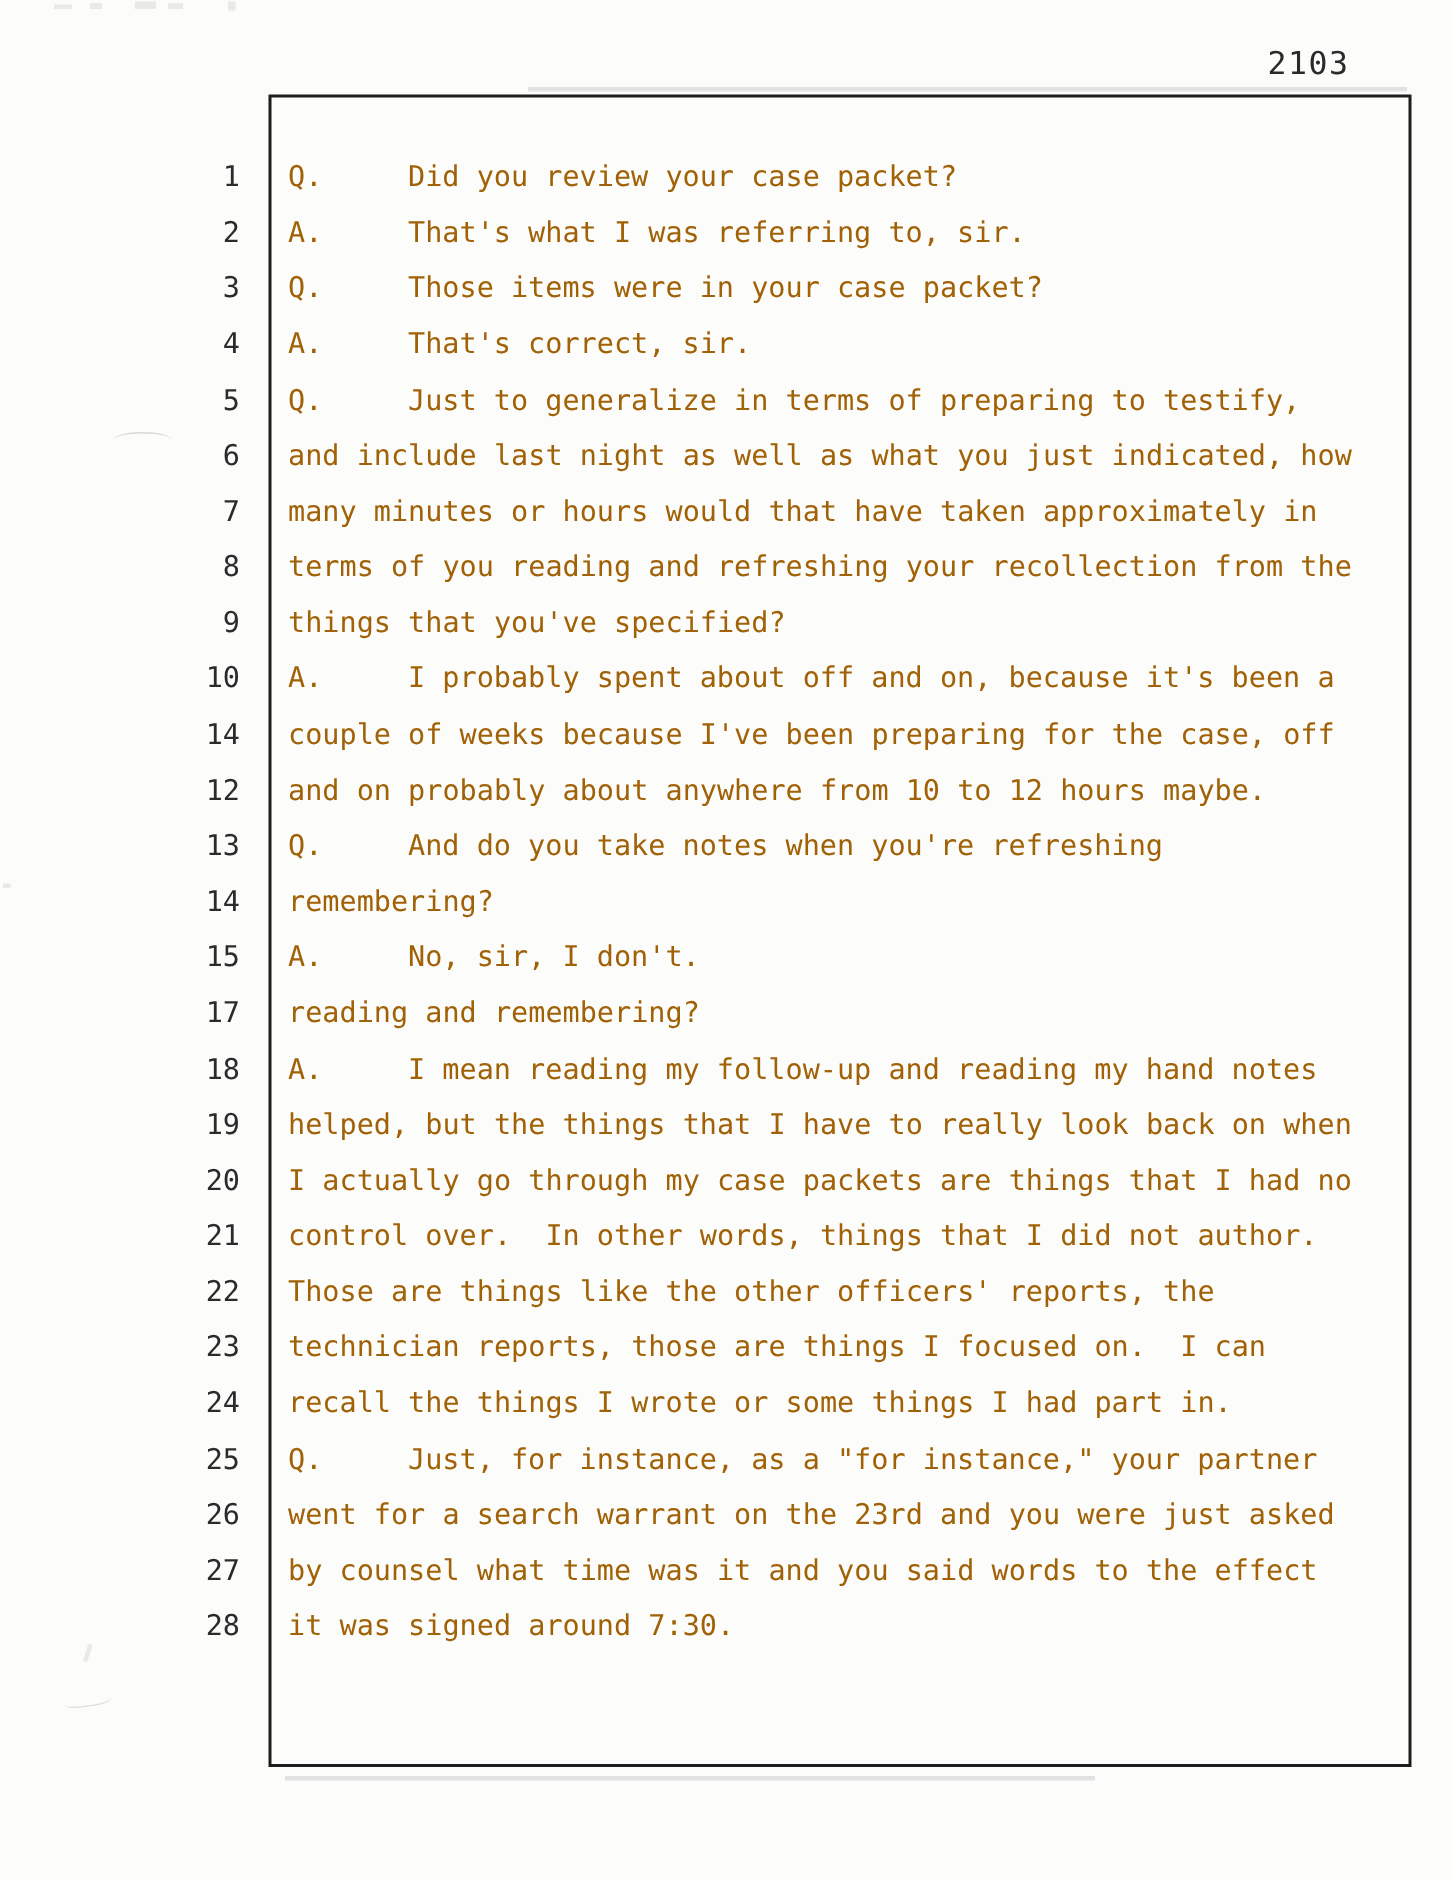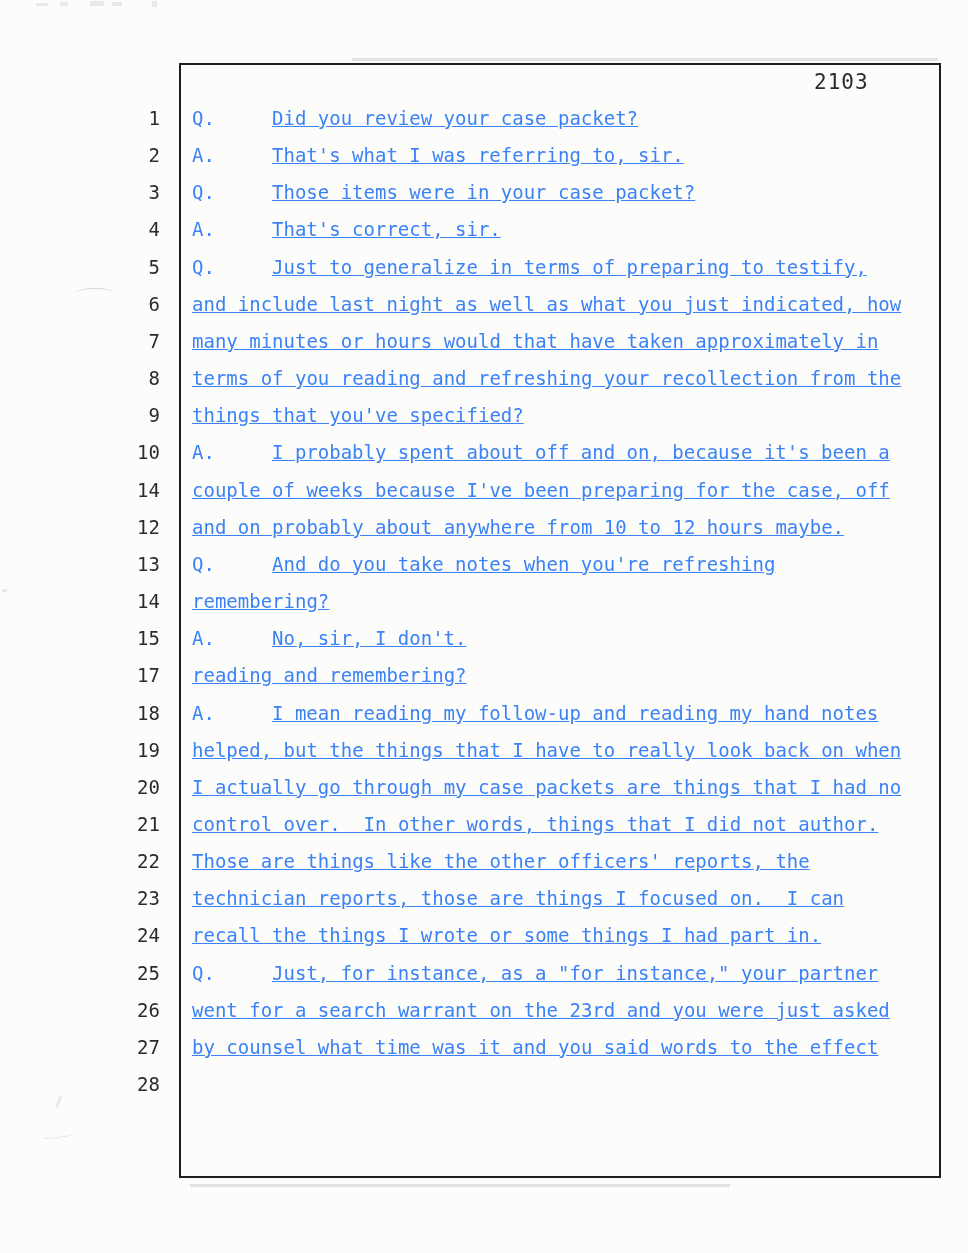--- a/index.html
+++ b/index.html
@@ -11,26 +11,25 @@
     position: relative;
     width: 968px;
     height: 1253px;
     background: #fcfcfb;
     font-family: "DejaVu Sans Mono", monospace;
     color: #262626;
     overflow: hidden;
   }
   .page-number {
     position: absolute;
-    left: 814px;
+    left: 845px;
     top: 30px;
     font-size: 21px;
     letter-spacing: 1px;
     color: #2b2b2b;
-    margin-top: 40px;
   }
   .transcript-box {
     position: absolute;
     left: 179px;
     top: 63px;
     width: 762px;
     height: 1115px;
     border: 2px solid #1d1d1d;
     box-sizing: border-box;
     background: transparent;
@@ -50,22 +49,21 @@
   .lineno {
     flex: none;
     width: 60px;
     text-align: right;
     color: #2b2b2b;
   }
   .linetext {
     flex: none;
     margin-left: 32px;
     white-space: pre;
-    color: #3b82f6;
-    text-decoration: underline;
+    color: #a16207;
   }
   .speaker {
     display: inline-block;
     width: 80px;
     white-space: pre;
   }
   .speaker:empty { display: none; }
   .text { white-space: pre; }
 
   
@@ -239,16 +237,17 @@
         <span class="linetext"><span class="text">went for a search warrant on the 23rd and you were just asked</span></span>
   </div>
 
   <div class="line">
     <span class="lineno">27</span>
         <span class="linetext"><span class="text">by counsel what time was it and you said words to the effect</span></span>
   </div>
 
   <div class="line">
     <span class="lineno">28</span>
+        <span class="linetext"><span class="text">it was signed around 7:30.</span></span>
   </div>
 </div>
 
 </div>
 
 </body></html>

